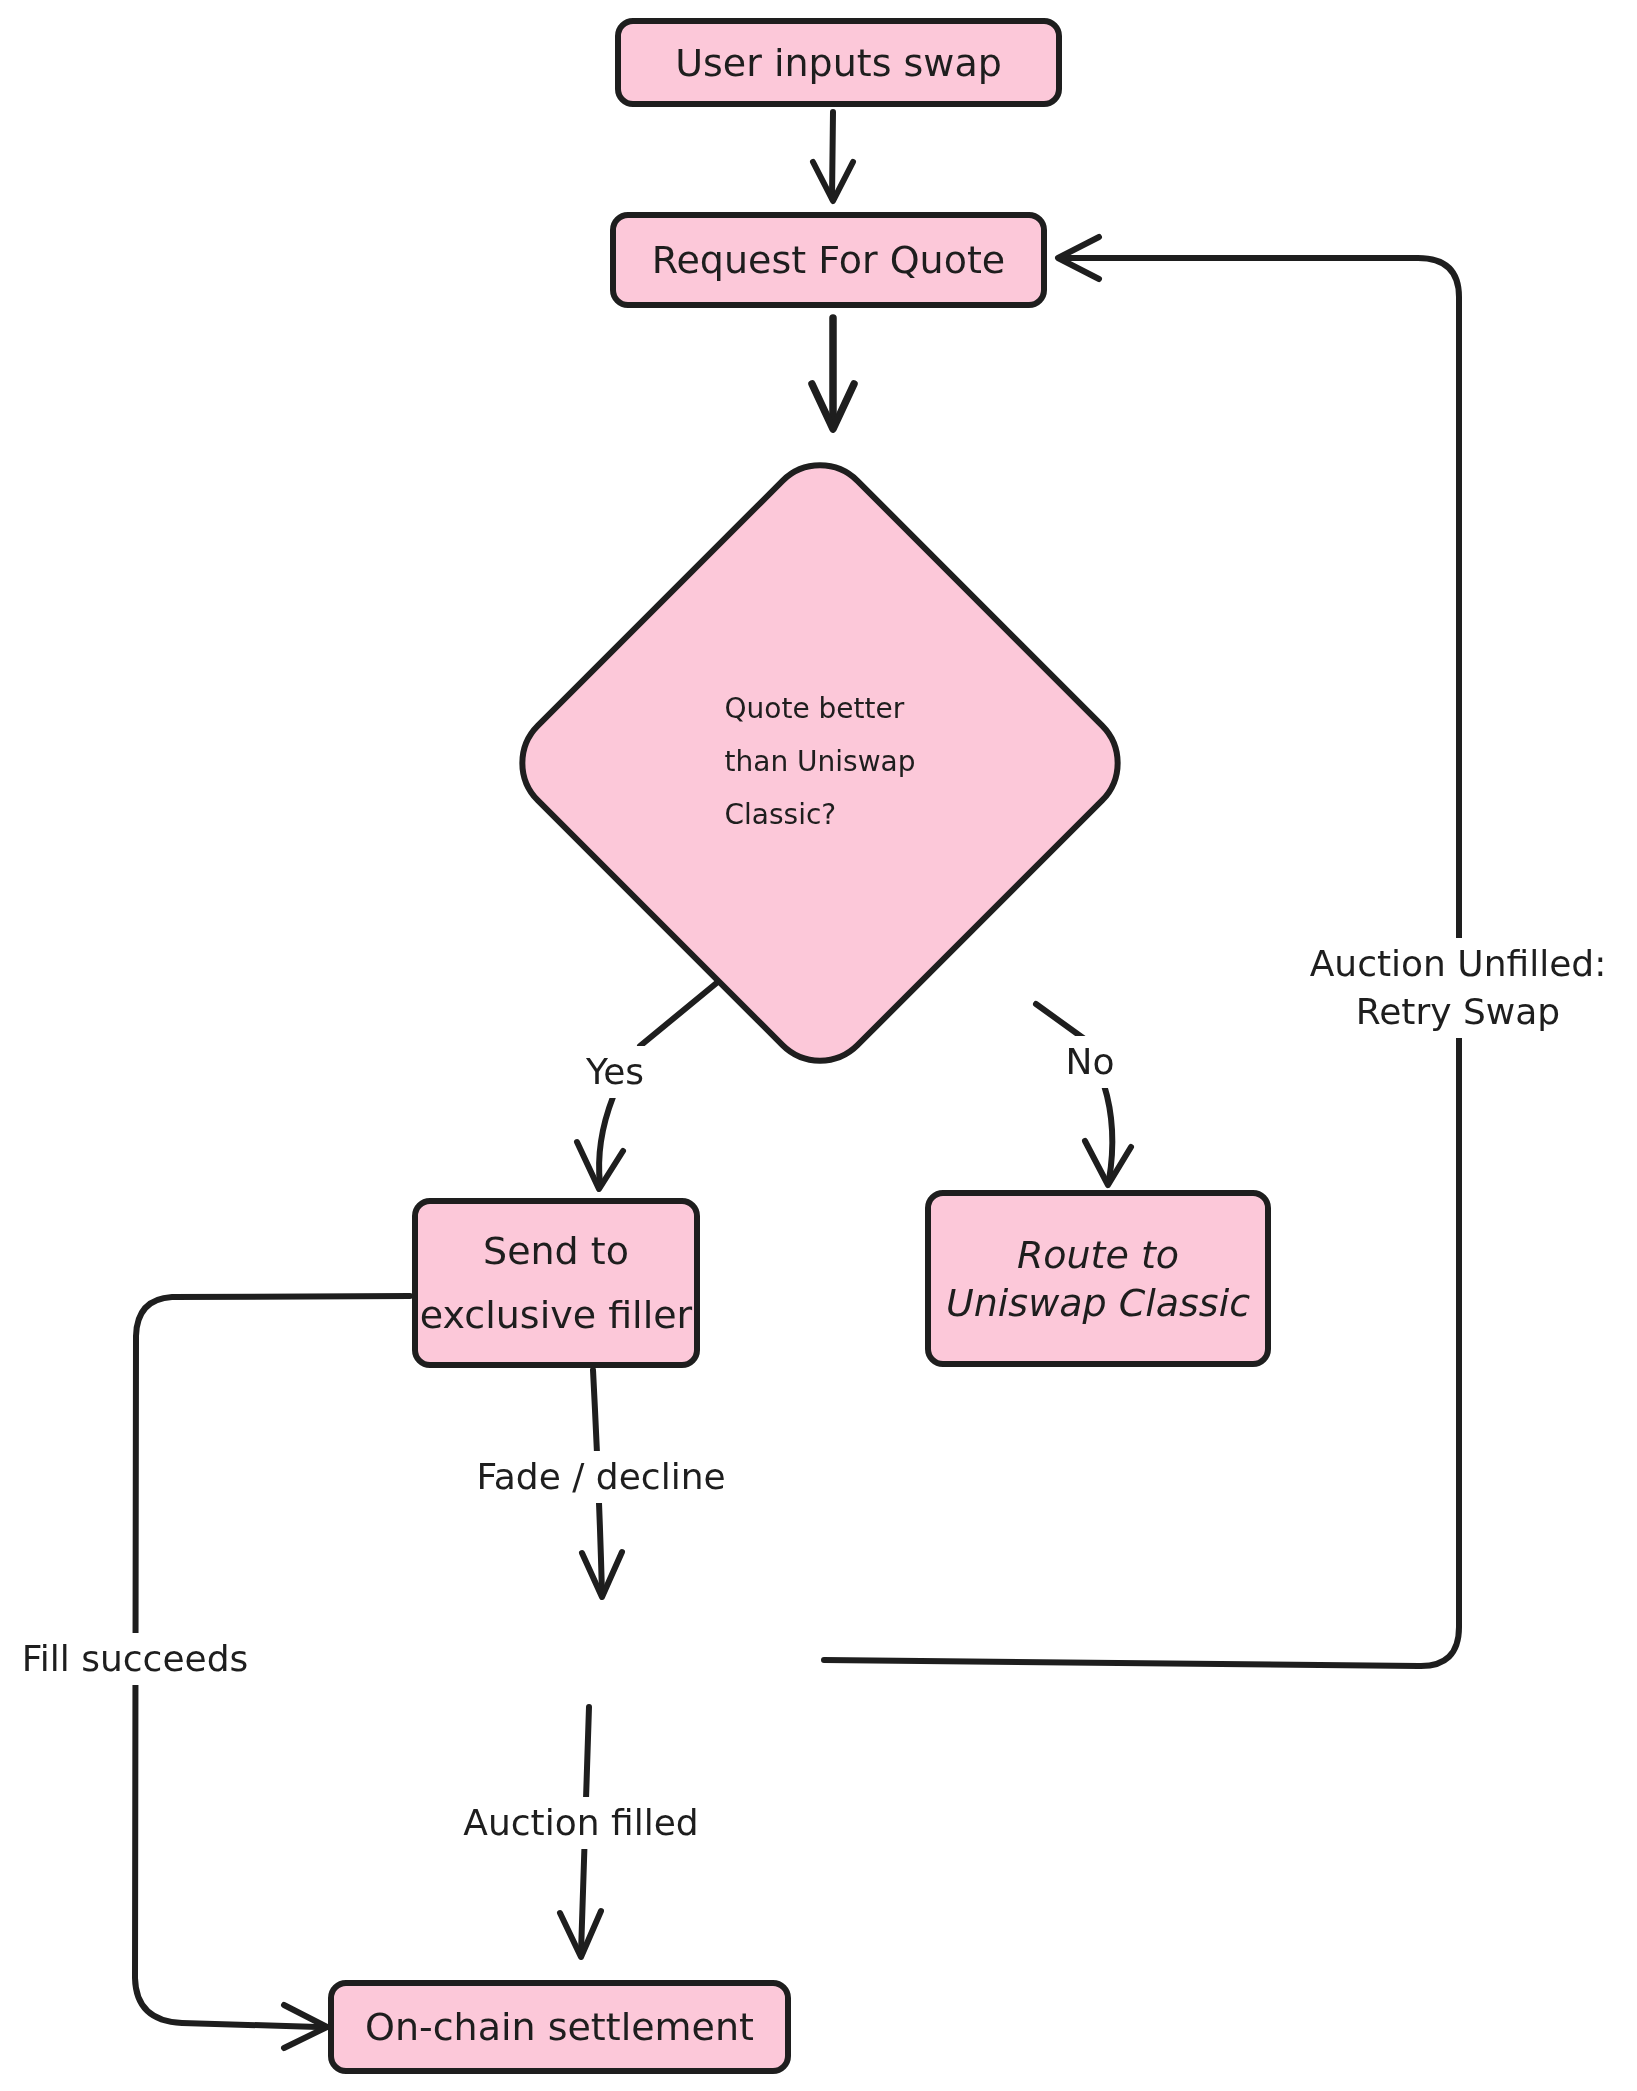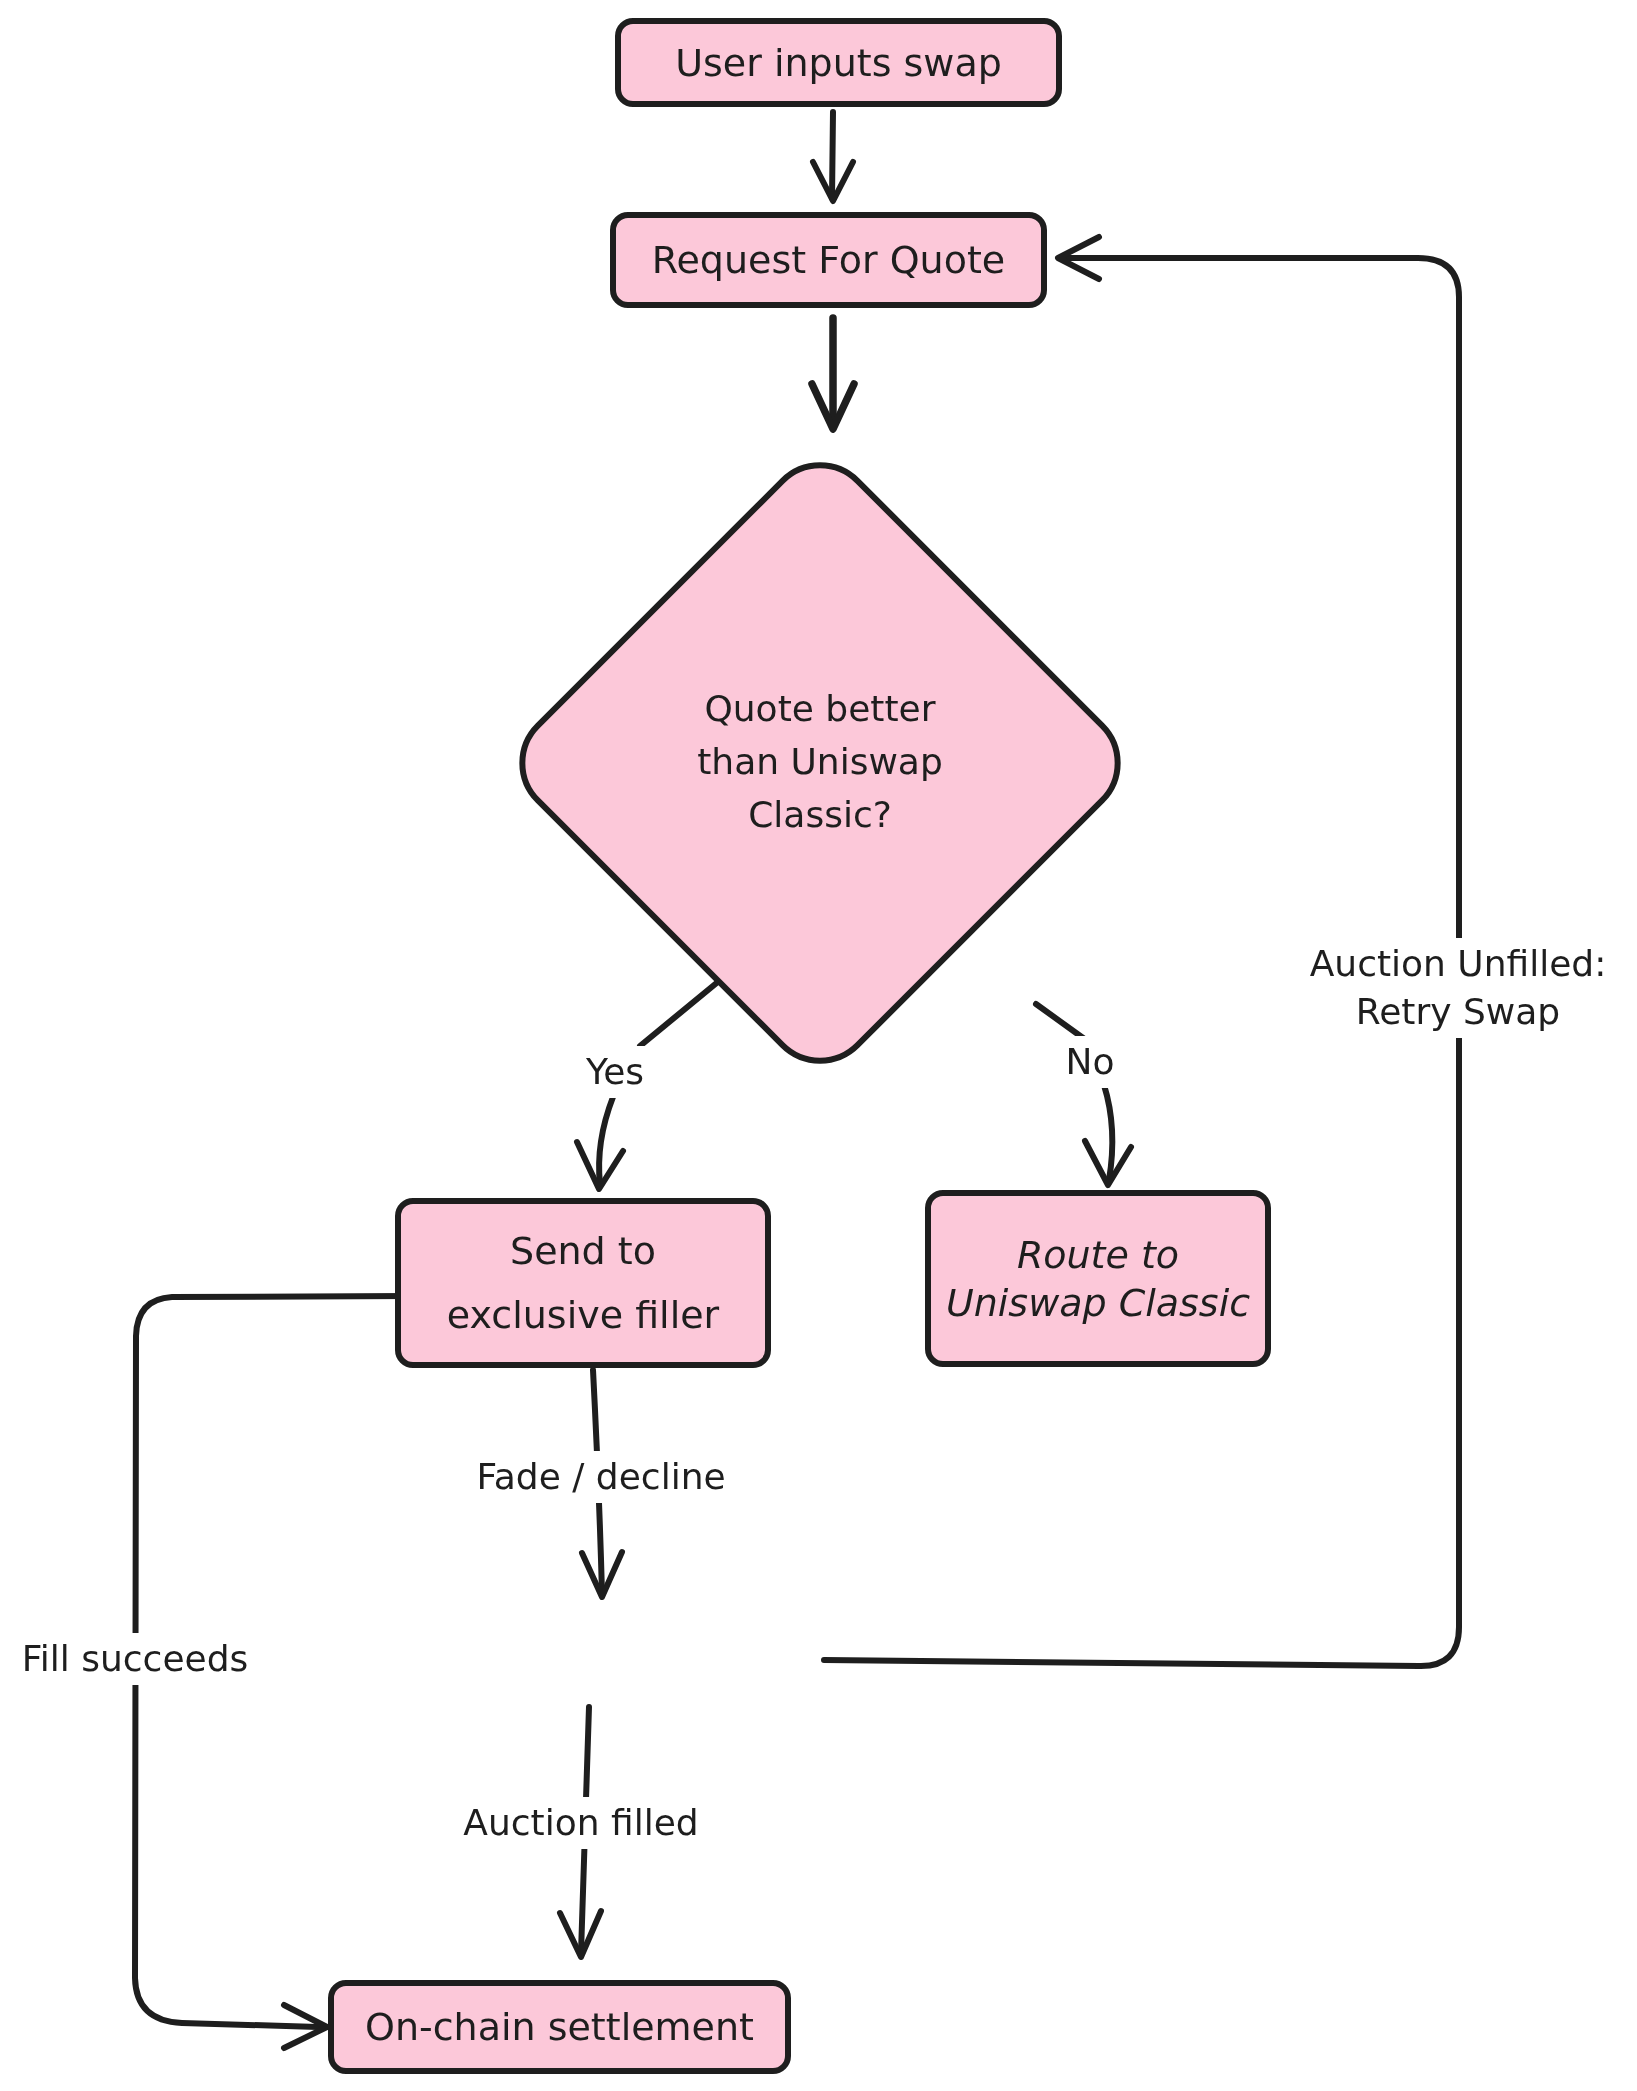--- a/index.html
+++ b/index.html
@@ -47,22 +47,22 @@
     width: 458px; height: 458px;
     background: var(--pink, #fcc8d9);
     border: 6px solid var(--ink, #1e1e1e);
     border-radius: 56px;
     transform: rotate(45deg);
   }
   .diamond-label {
     position: absolute;
     left: 820px; top: 761px;
     transform: translate(-50%, -50%);
-    text-align: center;
-    font-size: 36px;
+    text-align: left;
+    font-size: 28px;
     line-height: 53px;
     white-space: nowrap;
   }
   .edge-label {
     position: absolute;
     transform: translate(-50%, -50%);
     background: var(--bg, #ffffff);
     padding: 2px 8px;
     font-size: 36px;
     line-height: 48px;
@@ -112,21 +112,21 @@
     <span>Request For Quote</span>
   </div>
 
   <div class="diamond-shape"></div>
   <div class="diamond-label">
     <div>Quote better</div>
     <div>than Uniswap</div>
     <div>Classic?</div>
   </div>
 
-  <div class="node" style="left:395px; top:1198px; width:376px; height:170px;gap:16px;">
+  <div class="node" style="left:412px; top:1198px; width:288px; height:170px;gap:16px;">
     <div>Send to</div>
     <div>exclusive filler</div>
   </div>
 
   <div class="node" style="left:925px; top:1190px; width:346px; height:177px;font-style:italic;">
     <div>Route to</div>
     <div>Uniswap Classic</div>
   </div>
 
 

